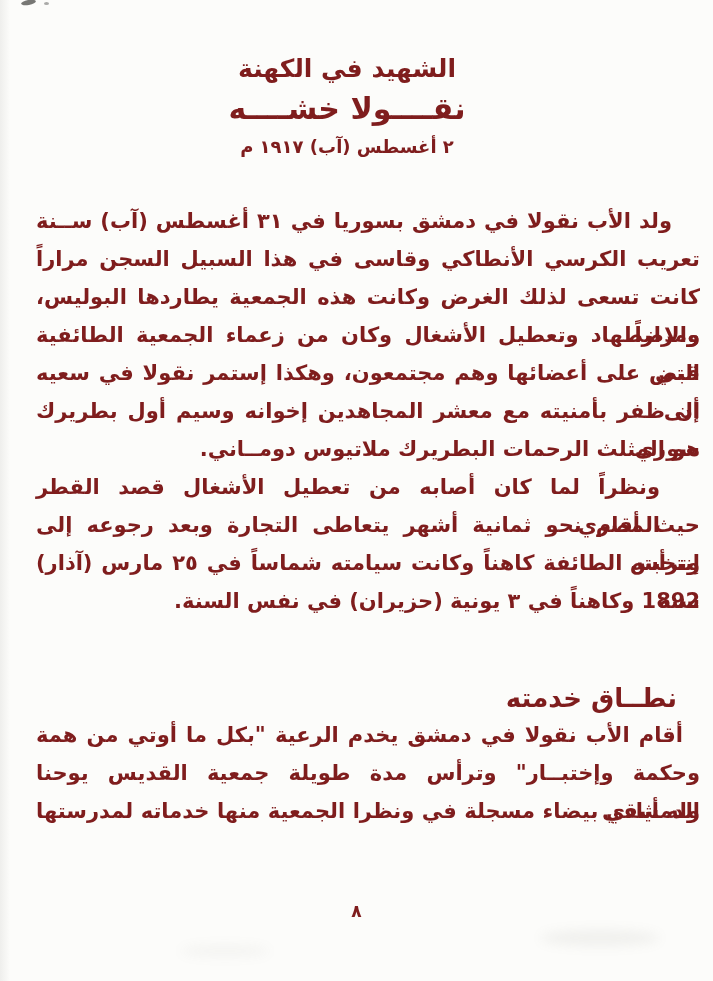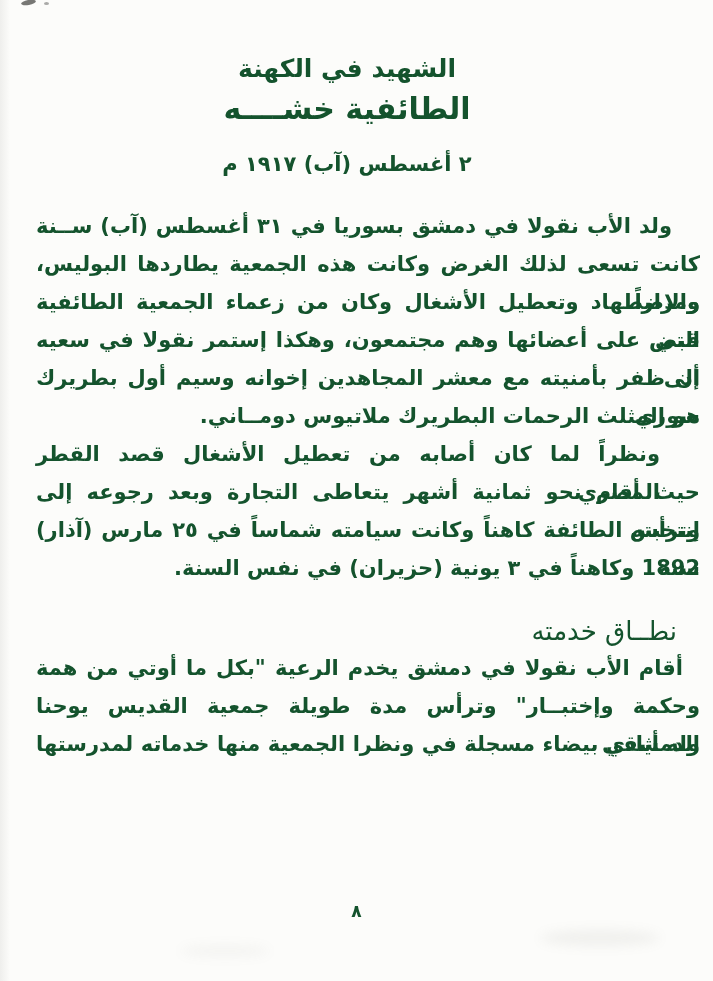--- a/index.html
+++ b/index.html
@@ -7,21 +7,21 @@
     padding: 0;
     background: #e9e9e6;
   }
   .page {
     position: relative;
     width: 713px;
     height: 981px;
     margin: 0 auto;
     background: #fcfcfa;
     font-family: "DejaVu Sans", sans-serif;
-    color: #14532d;
+    color: #7f1d1d;
     overflow: hidden;
   }
   .edge-shade {
     position: absolute;
     left: 0; top: 0;
     width: 10px; height: 100%;
     background: linear-gradient(to right, rgba(60,60,55,0.07), rgba(60,60,55,0));
     pointer-events: none;
   }
   .speck {
@@ -57,50 +57,50 @@
     line-height: 34px;
     font-weight: bold;
   }
   .doc-name {
     font-size: 30px;
     line-height: 42px;
     margin-top: 2px;
     font-weight: bold;
   }
   .doc-date {
-    font-size: 21px;
+    font-size: 18px;
     line-height: 30px;
-    margin-top: 19px;
+    margin-top: 2px;
     font-weight: bold;
   }
   .body-text {
-    margin-top: 28px;
+    margin-top: 40px;
   }
   .line {
     direction: rtl;
     font-size: 21px;
     font-weight: bold;
     height: 38px;
     line-height: 38px;
     text-align: justify;
     text-align-last: justify;
   }
   .line.para-end {
     text-align-last: right;
   }
   .indent-28 { padding-right: 28px; }
   .indent-40 { padding-right: 40px; }
   .indent-17 { padding-right: 17px; }
   .section-heading {
     direction: rtl;
     text-align: right;
     font-size: 26px;
-    font-weight: normal;
+    font-weight: bold;
     line-height: 36px;
-    margin-top: 26px;
+    margin-top: 60px;
     padding-right: 23px;
   }
   .para-3 { margin-top: 0; }
   .page-number {
     position: absolute;
     top: 896px;
     left: 0;
     width: 713px;
     text-align: center;
     font-size: 17px;
@@ -115,28 +115,29 @@
   <div class="edge-shade"></div>
   <div class="speck s1"></div>
   <div class="speck s2"></div>
   <div class="smudge m1"></div>
   <div class="smudge m2"></div>
 
   <div class="content">
 
     <div class="title-block">
       <div class="doc-title">الشهيد في الكهنة</div>
-      <div class="doc-name">الطائفية خشــــه</div>
+      <div class="doc-name">نقــــولا خشــــه</div>
       <div class="doc-date">٢ أغسطس (آب) ١٩١٧ م</div>
     </div>
 
     <div class="body-text">
 
       <div>
         <div class="line indent-28">ولد الأب نقولا في دمشق بسوريا في ٣١ أغسطس (آب) ســنة</div>
+        <div class="line">تعريب الكرسي الأنطاكي وقاسى في هذا السبيل السجن مراراً</div>
         <div class="line">كانت تسعى لذلك الغرض وكانت هذه الجمعية يطاردها البوليس، ومراراً</div>
         <div class="line">والاضطهاد وتعطيل الأشغال وكان من زعماء الجمعية الطائفية التي</div>
         <div class="line">قبض على أعضائها وهم مجتمعون، وهكذا إستمر نقولا في سعيه إلى</div>
         <div class="line">أن ظفر بأمنيته مع معشر المجاهدين إخوانه وسيم أول بطريرك سوري</div>
         <div class="line para-end">هو المثلث الرحمات البطريرك ملاتيوس دومــاني.</div>
       </div>
 
       <div>
         <div class="line indent-40">ونظراً لما كان أصابه من تعطيل الأشغال قصد القطر المصري</div>
         <div class="line">حيث أقام نحو ثمانية أشهر يتعاطى التجارة وبعد رجوعه إلى وترأس</div>

